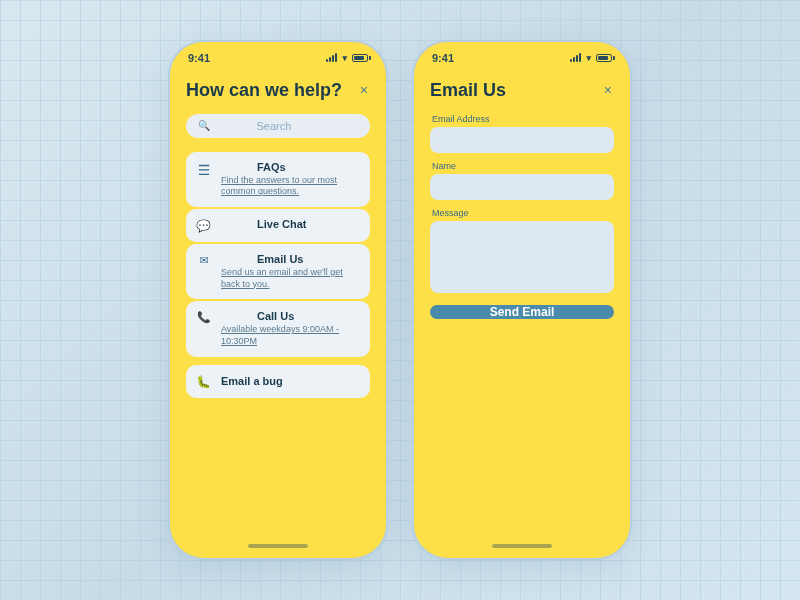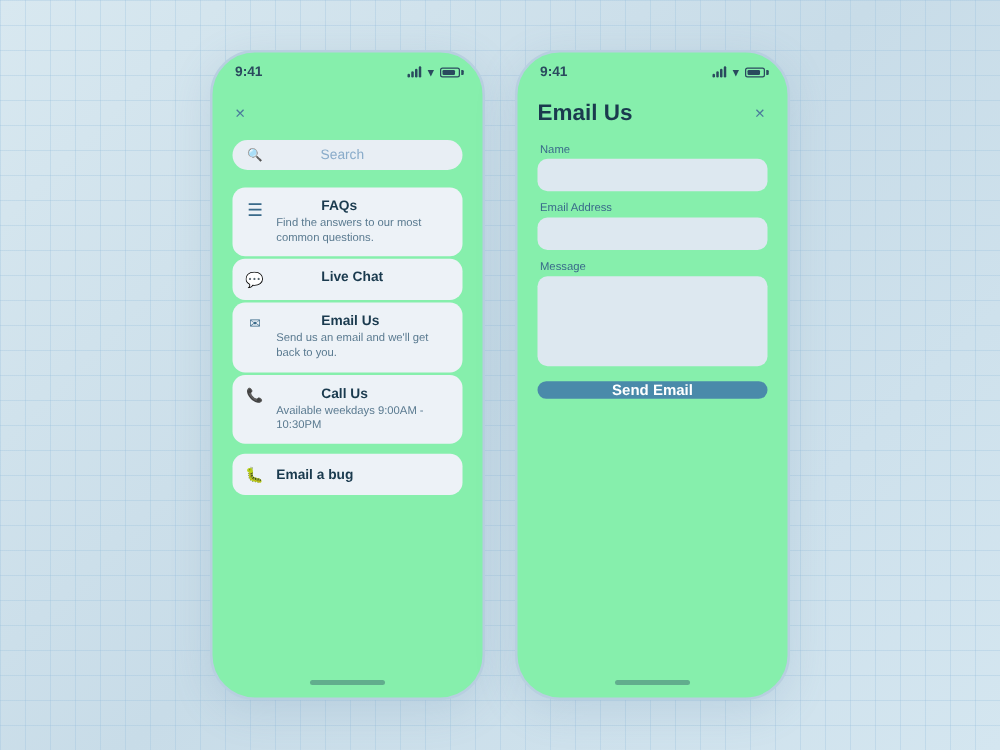--- a/index.html
+++ b/index.html
@@ -25,21 +25,21 @@
       background-image:
         linear-gradient(rgba(150,190,220,0.3) 1px, transparent 1px),
         linear-gradient(90deg, rgba(150,190,220,0.3) 1px, transparent 1px);
       background-size: 20px 20px;
       pointer-events: none;
     }
 
     .phone-frame {
       width: 220px;
       height: 520px;
-      background: #86efac;
+      background: #fde047;
       border-radius: 36px;
       border: 2px solid #b8cfe0;
       box-shadow: 0 8px 32px rgba(100,140,170,0.18);
       display: flex;
       flex-direction: column;
       overflow: hidden;
       position: relative;
       flex-shrink: 0;
     }
 
@@ -198,20 +198,21 @@
       font-weight: 700;
       color: #1a3a4e;
       margin-bottom: 2px;
       padding-left: 36px;
     }
 
     .menu-item-desc {
       font-size: 9px;
       color: #5a7a90;
       line-height: 1.3;
+      text-decoration: underline;
     }
 
     .report-bug-item {
       background: #edf2f7;
       border-radius: 10px;
       padding: 9px 10px;
       display: flex;
       align-items: center;
       gap: 9px;
       cursor: pointer;
@@ -303,20 +304,21 @@
       </div>
       <span class="wifi-icon" style="margin:0 2px;font-size:9px">▾</span>
       <div class="battery-icon">
           <div class="battery-fill"></div>
         </div>
     </div>
   </div>
 
   <div class="phone-content">
     <div class="screen-header">
+      <span class="screen-title">How can we help?</span>
       <span class="close-btn">×</span>
     </div>
 
     <div class="search-bar">
       <span class="search-icon-wrap">🔍</span>
       <span class="search-placeholder">Search</span>
     </div>
 
     <div class="menu-items">
 
@@ -383,26 +385,26 @@
 
   <div class="phone-content">
     <div class="screen-header">
       <span class="screen-title">Email Us</span>
       <span class="close-btn">×</span>
     </div>
 
     <div class="form-section">
 
       <div class="form-field-group">
+        <span class="form-label">Email Address</span>
+        <div class="form-input"></div>
+      </div>
+
+      <div class="form-field-group">
         <span class="form-label">Name</span>
-        <div class="form-input"></div>
-      </div>
-
-      <div class="form-field-group">
-        <span class="form-label">Email Address</span>
         <div class="form-input"></div>
       </div>
 
 
       <div class="form-field-group">
         <span class="form-label">Message</span>
         <div class="form-textarea"></div>
       </div>
 
       <div class="send-btn">Send Email</div>

